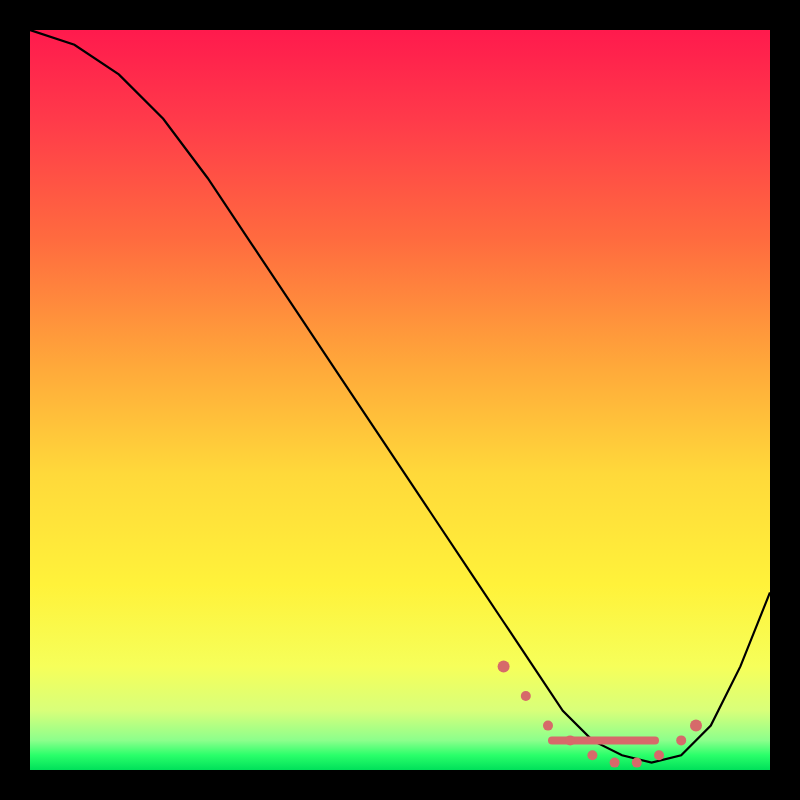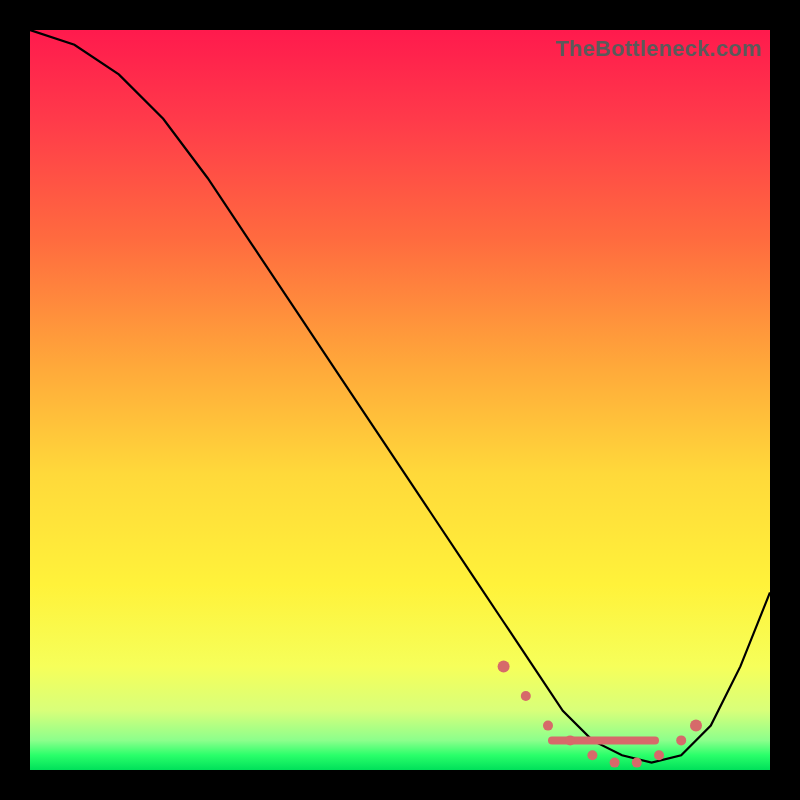--- a/index.html
+++ b/index.html
@@ -37,21 +37,20 @@
   }
   svg.curve { position: absolute; left: 0; top: 0; width: 740px; height: 740px; }
   .curve-line { fill: none; stroke: #000; stroke-width: 2.2; }
   .marker-group circle { fill: #d66a6a; stroke: none; }
   .marker-group .pill { fill: #d66a6a; }
 </style>
 </head>
 <body>
 
 <div class="plot-area">
-  <div class="watermark">TheBottleneck.com</div>
   <svg class="curve" viewBox="0 0 740 740">
     <path class="curve-line" d="M0.0 0.0 L44.4 14.8 L88.8 44.4 L133.2 88.8 L177.6 148.0 L222.0 214.6 L266.4 281.2 L310.8 347.8 L355.2 414.4 L399.6 481.0 L444.0 547.6 L473.6 592.0 L503.2 636.4 L532.8 680.8 L562.4 710.4 L592.0 725.2 L621.6 732.6 L651.2 725.2 L680.8 695.6 L710.4 636.4 L740.0 562.4"></path>
     <g class="marker-group">
         <rect x="518.0" y="706.4" width="111.0" height="8" rx="4" class="pill"></rect>
         <circle cx="473.6" cy="636.4" r="6"></circle>
         <circle cx="495.8" cy="666.0" r="5"></circle>
         <circle cx="518.0" cy="695.6" r="5"></circle>
         <circle cx="540.2" cy="710.4" r="5"></circle>
         <circle cx="562.4" cy="725.2" r="5"></circle>
         <circle cx="584.6" cy="732.6" r="5"></circle>

